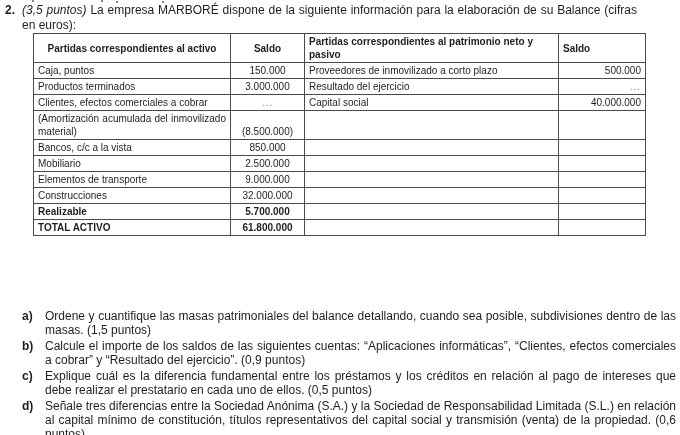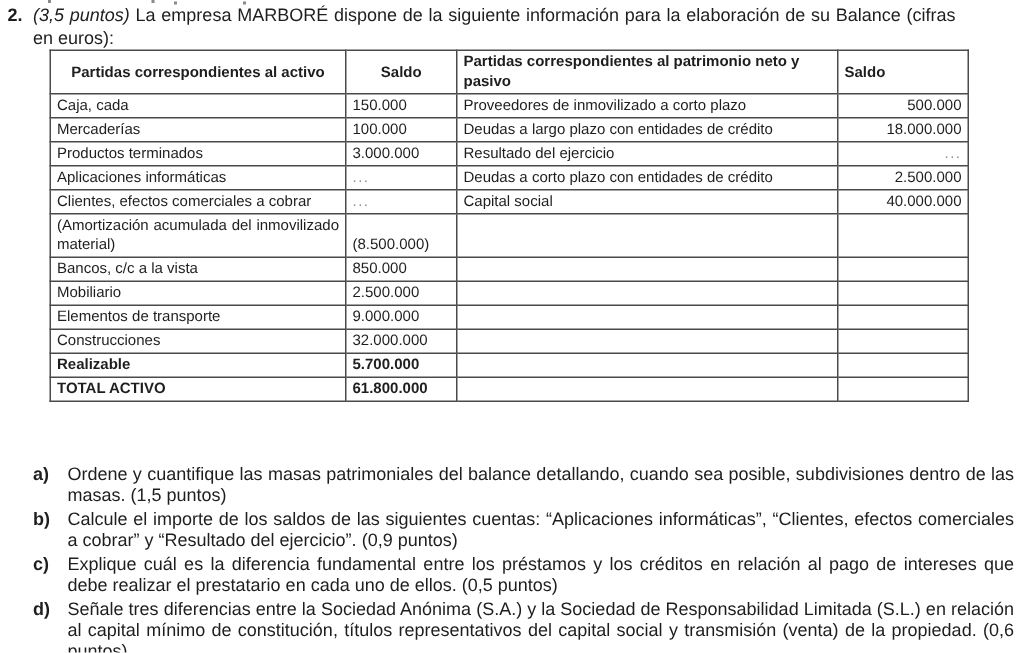--- a/index.html
+++ b/index.html
@@ -33,21 +33,21 @@
   }
   table.balance th, table.balance td {
     border: 1px solid #4a4a4a;
     padding: 1px 4px;
     overflow: hidden;
   }
   table.balance th { font-weight: bold; vertical-align: middle; height: 29px; }
   th.h-activo, th.h-saldo-a { text-align: center; }
   th.h-pasivo, th.h-saldo-p { text-align: left; }
   td.c-activo { text-align: justify; vertical-align: bottom; }
-  td.c-saldo-a { text-align: left; vertical-align: bottom; margin-top: 12px; }
+  td.c-saldo-a { text-align: center; vertical-align: bottom; margin-top: 12px; }
   td.c-pasivo { text-align: left; vertical-align: bottom; margin-top: 32px; }
   td.c-saldo-p { text-align: right; vertical-align: top; }
   td.b { font-weight: bold; }
   td.dots { color: #8d8d8d; letter-spacing: 1px; }
   tr.r-single td { height: 15px; }
   tr.r-double td { height: 28px; }
 
   
   .questions { position: absolute; left: 22px; top: 309px; width: 654px; }
   .q { position: relative; padding-left: 23px; text-align: justify;
@@ -78,42 +78,30 @@
     <thead>
       <tr>
         <th class="h-activo">Partidas correspondientes al activo</th>
         <th class="h-saldo-a">Saldo</th>
         <th class="h-pasivo">Partidas correspondientes al patrimonio neto y pasivo</th>
         <th class="h-saldo-p">Saldo</th>
       </tr>
     </thead>
     <tbody id="balance-body">
         <tr class="r-single">
-          <td class="c-activo">Caja, cada</td>
+          <td class="c-activo">Caja, puntos</td>
           <td class="c-saldo-a">150.000</td>
           <td class="c-pasivo">Proveedores de inmovilizado a corto plazo</td>
           <td class="c-saldo-p">500.000</td>
-        </tr>
-        <tr class="r-single">
-          <td class="c-activo">Mercaderías</td>
-          <td class="c-saldo-a">100.000</td>
-          <td class="c-pasivo">Deudas a largo plazo con entidades de crédito</td>
-          <td class="c-saldo-p">18.000.000</td>
         </tr>
         <tr class="r-single">
           <td class="c-activo">Productos terminados</td>
           <td class="c-saldo-a">3.000.000</td>
           <td class="c-pasivo">Resultado del ejercicio</td>
           <td class="c-saldo-p dots">...</td>
-        </tr>
-        <tr class="r-single">
-          <td class="c-activo">Aplicaciones informáticas</td>
-          <td class="c-saldo-a dots">...</td>
-          <td class="c-pasivo">Deudas a corto plazo con entidades de crédito</td>
-          <td class="c-saldo-p">2.500.000</td>
         </tr>
         <tr class="r-single">
           <td class="c-activo">Clientes, efectos comerciales a cobrar</td>
           <td class="c-saldo-a dots">...</td>
           <td class="c-pasivo">Capital social</td>
           <td class="c-saldo-p">40.000.000</td>
         </tr>
         <tr class="r-double">
           <td class="c-activo">(Amortización acumulada del inmovilizado material)</td>
           <td class="c-saldo-a">(8.500.000)</td>

